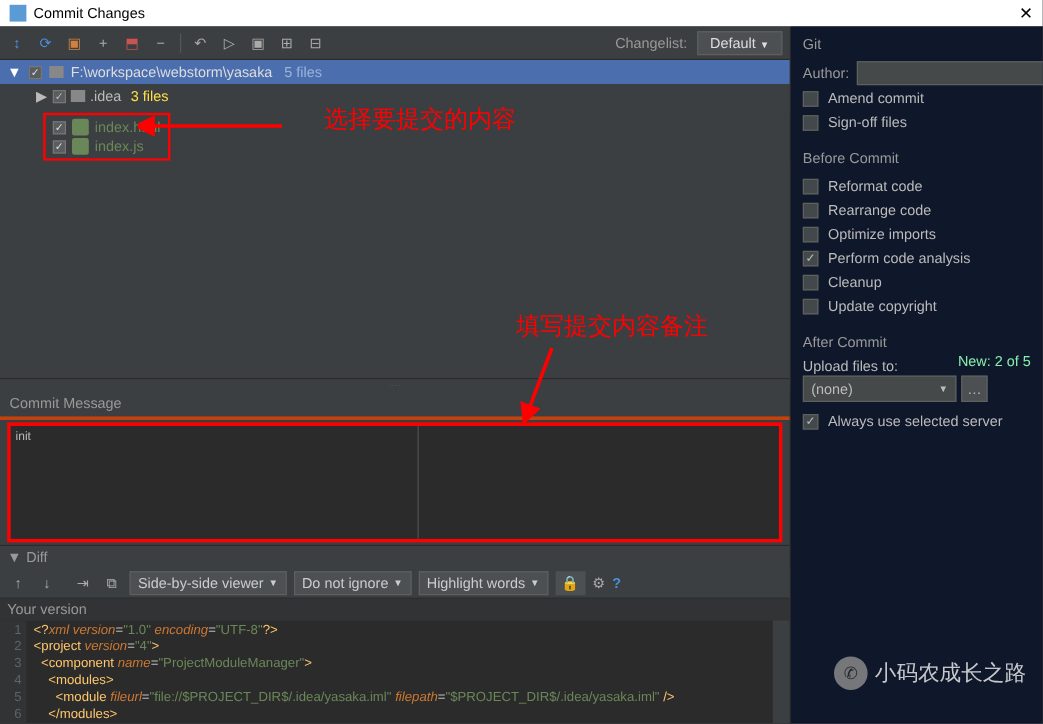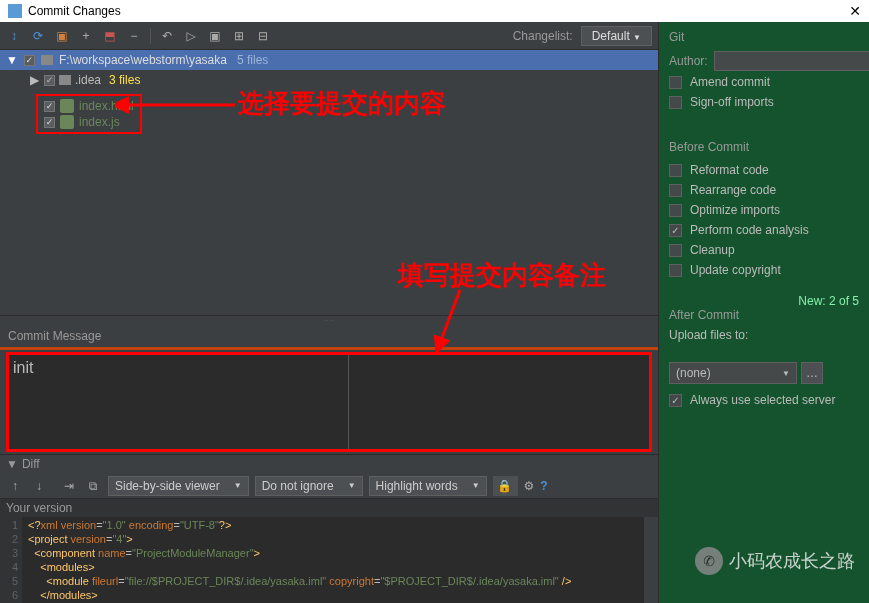--- a/index.html
+++ b/index.html
@@ -2,21 +2,21 @@
 <html><head>
 <meta charset="utf-8">
 <style>
 * { margin: 0; padding: 0; box-sizing: border-box; font-family: sans-serif; }
 body { background: #3c3f41; color: #bbb; font-size: 12px; width: 869px; height: 603px; position: relative; overflow: hidden; }
 .titlebar { background: #fff; height: 22px; display: flex; align-items: center; padding: 0 8px; color: #000; }
 .titlebar .title-icon { width: 14px; height: 14px; background: #5b9bd5; margin-right: 6px; }
 .titlebar .close-x { margin-left: auto; font-size: 14px; cursor: pointer; }
 .main { display: flex; height: 581px; }
 .left { flex: 1; display: flex; flex-direction: column; border-right: 1px solid #2b2b2b; }
-.right { width: 210px; background: #14532d; padding: 8px 10px; }
+.right { width: 210px; background: #0f172a; padding: 8px 10px; }
 .toolbar { height: 28px; background: #3c3f41; display: flex; align-items: center; padding: 0 6px; gap: 8px; border-bottom: 1px solid #2b2b2b; }
 .toolbar .ticon { width: 16px; height: 16px; display: flex; align-items: center; justify-content: center; cursor: pointer; color: #aaa; }
 .toolbar .ticon.blue { color: #4a90d9; }
 .toolbar .ticon.orange { color: #d08040; }
 .toolbar .ticon.red { color: #c75450; }
 .toolbar .sep { width: 1px; height: 16px; background: #555; }
 .toolbar .spacer { flex: 1; }
 .toolbar .cl-label { color: #999; }
 .toolbar .cl-btn { background: #4c5052; border: 1px solid #5e6060; padding: 2px 10px; color: #ddd; cursor: pointer; }
 .path-row { height: 20px; background: #4b6eaf; display: flex; align-items: center; padding: 0 6px; color: #ddd; gap: 6px; }
@@ -26,56 +26,56 @@
 .tree { background: #3c3f41; padding: 2px 0 6px 30px; }
 .tree-row { display: flex; align-items: center; height: 16px; gap: 4px; color: #bbb; }
 .tree-row .tri { color: #bbb; cursor: pointer; width: 10px; }
 .tree-row .fldr { width: 12px; height: 10px; background: #888; }
 .files-box { border: 2px solid #f00; margin: 0 0 0 36px; padding: 2px 6px; width: fit-content; }
 .file-row { display: flex; align-items: center; height: 16px; gap: 5px; }
 .file-row .cb { width: 11px; height: 11px; background: #5a5d5f; border: 1px solid #777; display: flex; align-items: center; justify-content: center; color: #ddd; font-size: 9px; cursor: pointer; }
 .file-row .fi { width: 14px; height: 14px; background: #6a8759; border-radius: 2px; }
 .file-row .fname { color: #6a8759; }
 .tree-area { flex: 1; background: #3c3f41; position: relative; }
-.annot { position: absolute; color: #f00; font-size: 26px; font-weight: 700; pointer-events: none; }
+.annot { position: absolute; color: #f00; font-size: 20px; font-weight: 400; pointer-events: none; margin-left: 32px; }
 .grip { height: 10px; background: #3c3f41; text-align: center; color: #555; font-size: 8px; border-top: 1px solid #2b2b2b; }
 .new-count { position: absolute; right: 10px; top: 294px; color: #86efac; }
 .cm-label { padding: 4px 8px; color: #999; border-bottom: 3px solid #c2410c; }
 .cm-box { border: 3px solid #f00; height: 100px; display: flex; margin: 2px 6px; }
 .cm-left { width: 340px; border-right: 1px solid #555; background: #2b2b2b; padding: 4px; }
-.cm-left textarea { width: 100%; height: 100%; background: transparent; border: none; color: #bbb; font-family: sans-serif; font-size: 16px; resize: none; outline: none; }
+.cm-left textarea { width: 100%; height: 100%; background: transparent; border: none; color: #bbb; font-family: sans-serif; font-size: 10px; resize: none; outline: none; }
 .cm-right { flex: 1; background: #2b2b2b; }
 .diff-hdr { display: flex; align-items: center; padding: 2px 6px; color: #999; border-top: 1px solid #2b2b2b; }
 .diff-hdr .tri { cursor: pointer; margin-right: 4px; }
 .diff-tb { height: 26px; display: flex; align-items: center; padding: 0 6px; gap: 6px; background: #3c3f41; border-bottom: 1px solid #2b2b2b; }
 .diff-tb .dicon { width: 18px; height: 18px; display: flex; align-items: center; justify-content: center; color: #aaa; cursor: pointer; }
-.diff-tb .dsel { background: #4c5052; border: 1px solid #5e6060; padding: 2px 6px; color: #ccc; cursor: pointer; display: flex; align-items: center; gap: 14px; }
+.diff-tb .dsel { background: #4c5052; border: 1px solid #5e6060; padding: 2px 6px; color: #ccc; cursor: pointer; display: flex; align-items: center; gap: 4px; }
 .diff-tb .dsel .dd { font-size: 8px; }
 .diff-tb .lock { background: #4c5052; padding: 3px 5px; color: #aaa; cursor: pointer; }
 .diff-tb .gear { color: #aaa; cursor: pointer; }
 .diff-tb .help { color: #4a90d9; cursor: pointer; font-weight: bold; }
 .yv { padding: 2px 6px; color: #999; background: #313335; }
 .code { background: #2b2b2b; font-family: monospace; font-size: 11px; display: flex; }
 .gut { width: 22px; background: #313335; color: #606366; text-align: right; padding: 2px 4px 0 0; }
 .gut div { height: 14px; }
 .src { flex: 1; padding: 2px 0 0 6px; overflow: hidden; }
 .src div { height: 14px; white-space: pre; }
-.t-or { color: #cc7832; }
+.t-or { color: #cc7832; font-style: italic; }
 .t-gr { color: #6a8759; }
 .t-yl { color: #ffc66d; }
 .vsb { width: 14px; background: #3c3f41; }
 .r-hdr { color: #999; margin-bottom: 6px; }
 .r-row { display: flex; align-items: center; height: 22px; gap: 6px; }
 .r-row .lbl { color: #999; width: 48px; }
 .r-row input.txt { flex: 1; background: #45494a; border: 1px solid #5e6060; height: 20px; color: #bbb; padding: 0 4px; }
 .r-chk { display: flex; align-items: center; gap: 8px; height: 20px; }
 .r-chk .box { width: 13px; height: 13px; background: #43494a; border: 1px solid #5e6060; display: flex; align-items: center; justify-content: center; color: #bbb; font-size: 10px; cursor: pointer; }
 .r-chk .box.on::after { content: "✓"; }
 .r-chk .txt { color: #bbb; }
-.r-sect { color: #999; margin: 28px 0 6px; }
+.r-sect { color: #999; margin: 13px 0 6px; }
 .r-sel { width: 128px; background: #45494a; border: 1px solid #5e6060; height: 22px; color: #bbb; padding: 0 6px; display: flex; align-items: center; justify-content: space-between; cursor: pointer; }
 .r-sel .dd { font-size: 8px; }
 .r-dotbtn { width: 22px; height: 22px; background: #4c5052; border: 1px solid #5e6060; display: flex; align-items: center; justify-content: center; cursor: pointer; color: #bbb; }
 .cfg-link { color: #5b9bd5; cursor: pointer; margin-left: 4px; }
 .wm { position: absolute; right: 14px; bottom: 28px; display: flex; align-items: center; gap: 6px; opacity: 0.85; }
 .wm .circ { width: 28px; height: 28px; border-radius: 50%; background: #888; display: flex; align-items: center; justify-content: center; color: #2b2b2b; font-size: 14px; }
 .wm .txt { color: #e8e8e8; font-size: 18px; font-weight: 500; }
 svg.arrow { position: absolute; pointer-events: none; }
 </style>
 </head>
@@ -184,40 +184,40 @@
           <div>3</div>
           <div>4</div>
           <div>5</div>
           <div>6</div>
       </div>
       <div class="src">
         <div><span class="t-yl">&lt;?</span><span class="t-or">xml version</span>=<span class="t-gr">"1.0"</span> <span class="t-or">encoding</span>=<span class="t-gr">"UTF-8"</span><span class="t-yl">?&gt;</span></div>
         <div><span class="t-yl">&lt;project </span><span class="t-or">version</span>=<span class="t-gr">"4"</span><span class="t-yl">&gt;</span></div>
         <div>  <span class="t-yl">&lt;component </span><span class="t-or">name</span>=<span class="t-gr">"ProjectModuleManager"</span><span class="t-yl">&gt;</span></div>
         <div>    <span class="t-yl">&lt;modules&gt;</span></div>
-        <div>      <span class="t-yl">&lt;module </span><span class="t-or">fileurl</span>=<span class="t-gr">"file://$PROJECT_DIR$/.idea/yasaka.iml"</span> <span class="t-or">copyright</span>=<span class="t-gr">"$PROJECT_DIR$/.idea/yasaka.iml"</span> <span class="t-yl">/&gt;</span></div>
+        <div>      <span class="t-yl">&lt;module </span><span class="t-or">fileurl</span>=<span class="t-gr">"file://$PROJECT_DIR$/.idea/yasaka.iml"</span> <span class="t-or">filepath</span>=<span class="t-gr">"$PROJECT_DIR$/.idea/yasaka.iml"</span> <span class="t-yl">/&gt;</span></div>
         <div>    <span class="t-yl">&lt;/modules&gt;</span></div>
       </div>
       <div class="vsb"></div>
     </div>
   </div>
 
   <div class="right">
     <div class="r-hdr">Git</div>
     <div class="r-row">
       <span class="lbl">Author:</span>
       <input class="txt" style="">
     </div>
     <div class="r-chk">
         <span class="box"></span>
         <span class="txt">Amend commit</span>
       </div>
     <div class="r-chk">
         <span class="box"></span>
-        <span class="txt">Sign-off imports</span>
+        <span class="txt">Sign-off files</span>
       </div>
 
     <div class="r-sect">Before Commit</div>
     <div class="r-chk">
         <span class="box"></span>
         <span class="txt">Reformat code</span>
       </div>
     <div class="r-chk">
         <span class="box"></span>
         <span class="txt">Rearrange code</span>
@@ -233,21 +233,21 @@
     <div class="r-chk">
         <span class="box"></span>
         <span class="txt">Cleanup</span>
       </div>
     <div class="r-chk">
         <span class="box"></span>
         <span class="txt">Update copyright</span>
       </div>
 
     <div class="r-sect">After Commit</div>
-    <div style="color:#bbb;margin-bottom:20px">Upload files to:</div>
+    <div style="color:#bbb;margin-bottom:1px">Upload files to:</div>
     <div style="display:flex;gap:4px;margin-bottom:6px">
       <div class="r-sel">
           <span>(none)</span>
           <span class="dd">▼</span>
         </div>
       <div class="r-dotbtn">…</div>
     </div>
     <div class="r-chk">
         <span class="box on"></span>
         <span class="txt">Always use selected server</span>

